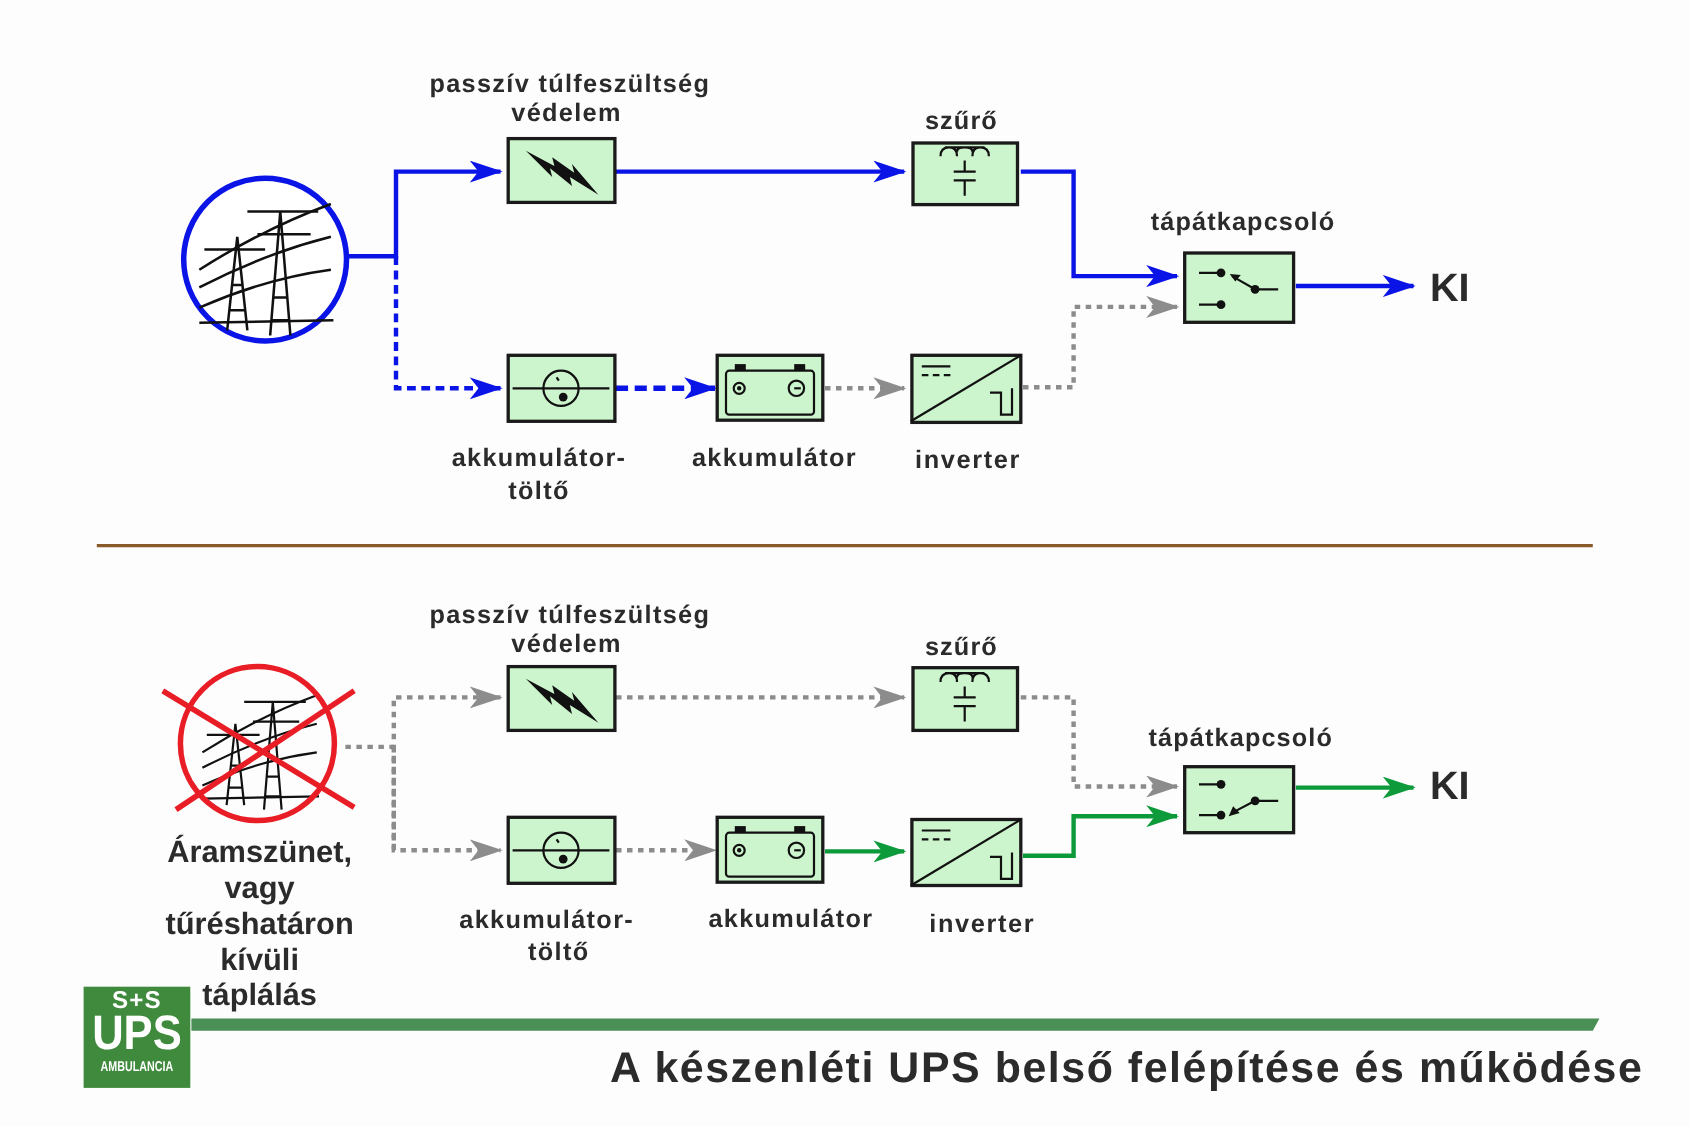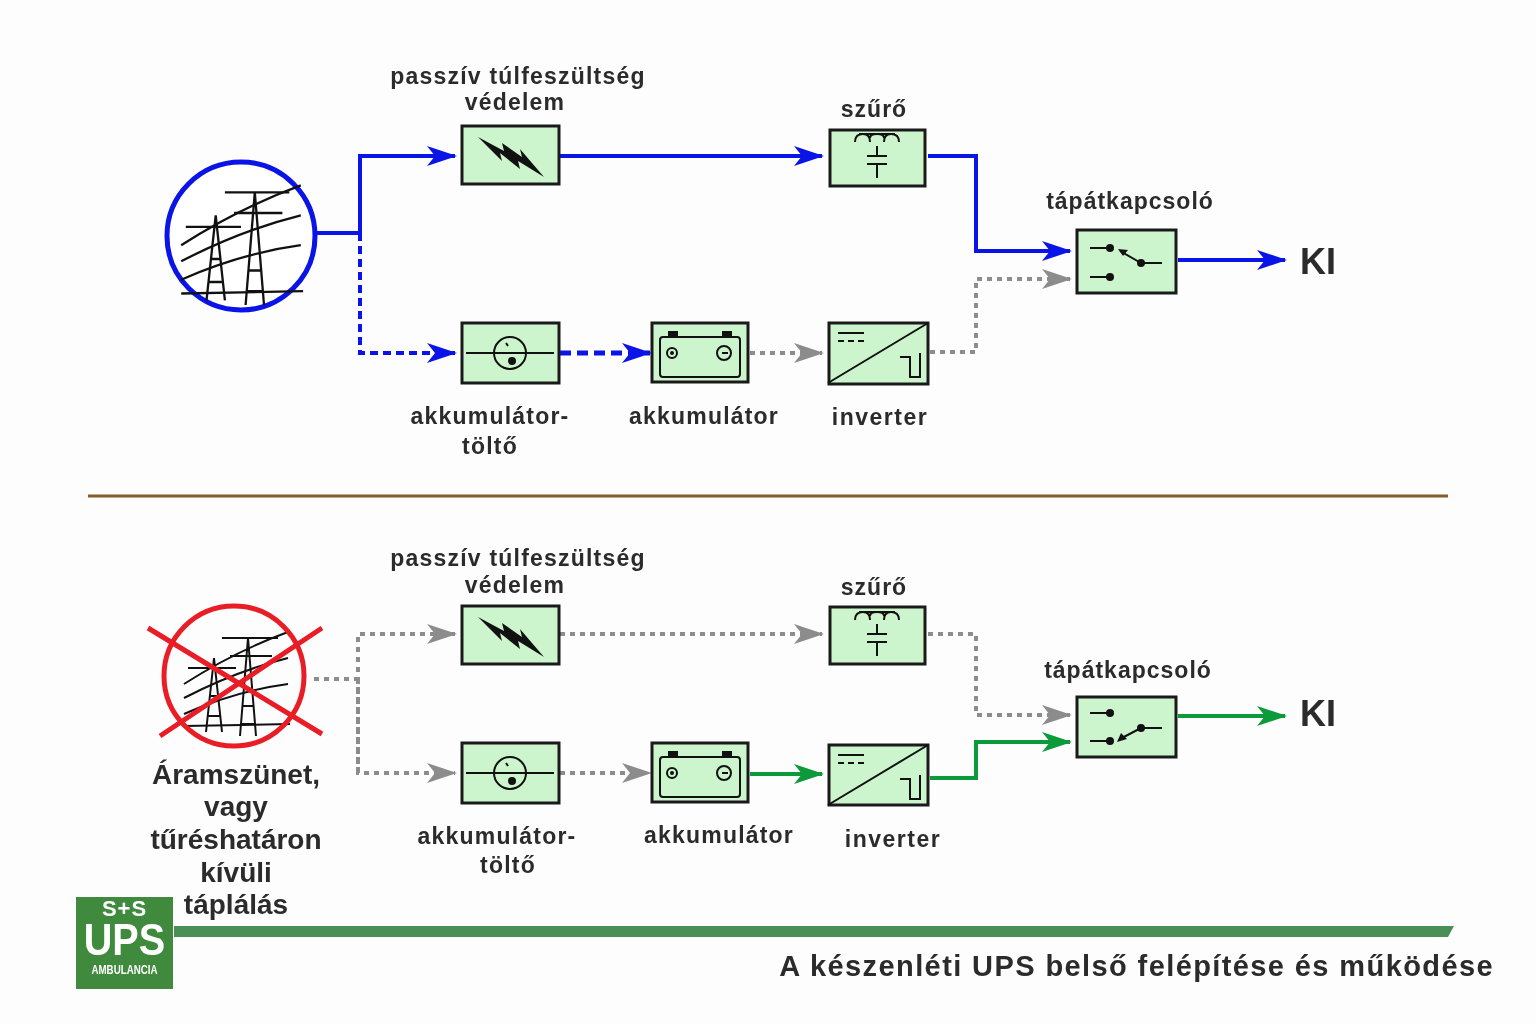--- a/index.html
+++ b/index.html
@@ -5,21 +5,21 @@
   html, body { margin:0; padding:0; }
   body { width:1536px; height:1024px; background:#fdfdfd; position:relative; overflow:hidden; font-family:"Liberation Sans", sans-serif; }
   #diagram { position:absolute; left:0; top:0; }
   .lbl { font-family:"Liberation Sans", sans-serif; font-weight:bold; fill:#2b2b2b; }
   .blk { fill:#cdf5cd; stroke:#1a1a1a; stroke-width:3; }
   .ink { stroke:#111; fill:none; stroke-width:2; }
   #logo { position:absolute; left:76px; top:897px; width:97px; height:92px; background:#3f8a3c; color:#fff; text-align:center; font-family:"Liberation Sans", sans-serif; font-weight:bold; line-height:1; }
   #logo .sos { font-size:22px; letter-spacing:1px; margin-top:1px; }
   #logo .ups { font-size:44px; transform:scaleX(0.9); margin-top:-2px; }
   #logo .amb { font-size:13px; transform:scaleX(0.75); margin-top:1px; white-space:nowrap; }
-  #caption { position:absolute; right:42px; top:950px; font-size:29px; font-weight:bold; color:#2b2b2b; letter-spacing:1.4px; }
+  #caption { position:absolute; right:42px; top:950px; font-size:39px; font-weight:bold; color:#2b2b2b; letter-spacing:1.4px; }
 </style>
 </head>
 <body>
 
 <svg id="diagram" width="1536" height="1024" viewBox="0 0 1536 1024">
   <defs>
     <marker id="arrBlue" viewBox="0 0 30 20" refX="28" refY="10" markerWidth="30" markerHeight="20" markerUnits="userSpaceOnUse" orient="auto">
       <path d="M0,0 L30,10 L0,20 L8,10 Z" fill="#0a14e6"></path>
     </marker>
     <marker id="arrGreen" viewBox="0 0 30 20" refX="28" refY="10" markerWidth="30" markerHeight="20" markerUnits="userSpaceOnUse" orient="auto">

